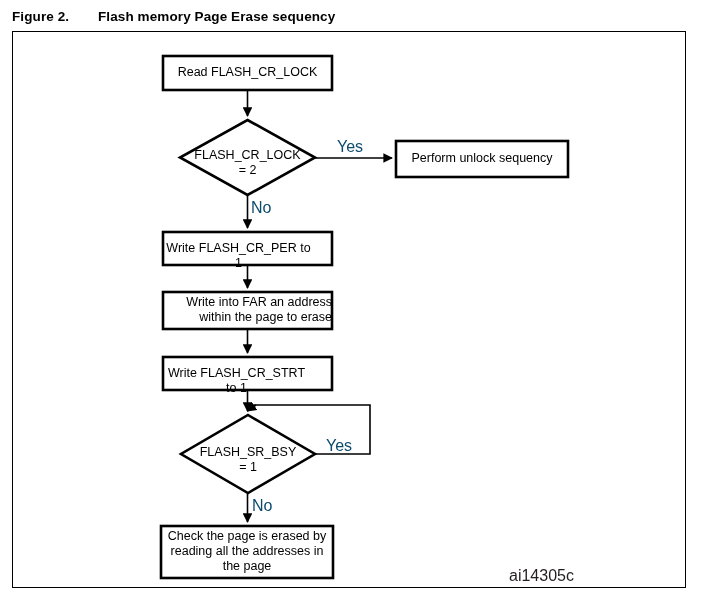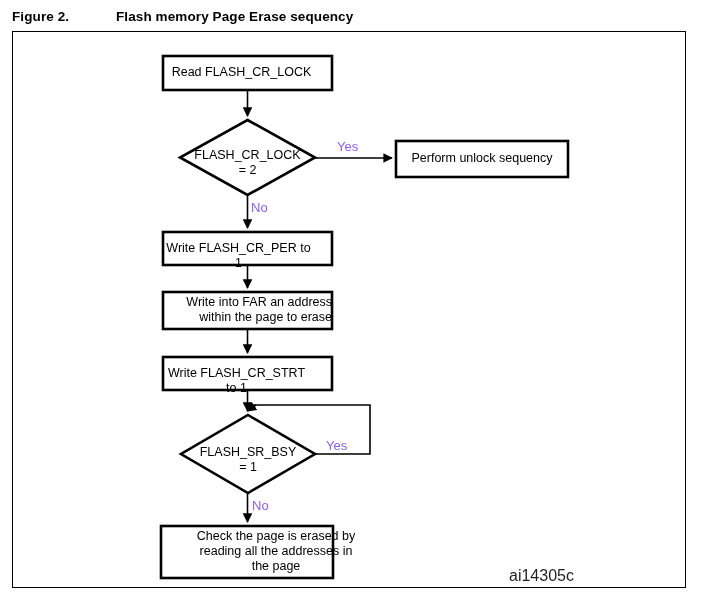--- a/index.html
+++ b/index.html
@@ -19,21 +19,21 @@
     left: 12px;
     top: 9px;
     font-size: 13.5px;
     font-weight: bold;
     color: #000000;
     white-space: nowrap;
     letter-spacing: 0.1px;
   }
   #figure-caption .fig-label {
     display: inline-block;
-    width: 104px;
+    width: 86px;
   }
   #figure-frame {
     position: absolute;
     left: 12px;
     top: 31px;
     width: 674px;
     height: 557px;
     border: 1.5px solid #000000;
     box-sizing: border-box;
     background: #ffffff;
@@ -49,22 +49,22 @@
     position: absolute;
     color: #000000;
     font-size: 12.5px;
     line-height: 15px;
     text-align: center;
     white-space: pre-line;
     pointer-events: none;
   }
   .edge-label {
     position: absolute;
-    color: #8b5cf6;
-    font-size: 13px;
+    color: #0c4a6e;
+    font-size: 16px;
     line-height: 14px;
     white-space: nowrap;
     pointer-events: none;
   }
   #figure-id {
     position: absolute;
     left: 509px;
     top: 567px;
     font-size: 16px;
     color: #231f20;
@@ -114,38 +114,38 @@
   <line x1="247.5" y1="329" x2="247.5" y2="353" stroke="#000000" stroke-width="1.6" marker-end="url(#arrow)"></line>
 
   <line x1="247.5" y1="390" x2="247.5" y2="411" stroke="#000000" stroke-width="1.6" marker-end="url(#arrow)"></line>
 
   <path d="M 315 454 L 370 454 L 370 405 L 252 405" fill="none" stroke="#000000" stroke-width="1.6"></path>
   <line x1="256" y1="405" x2="247.5" y2="411" stroke="#000000" stroke-width="1.6" marker-end="url(#arrow)"></line>
 
   <line x1="247.5" y1="493" x2="247.5" y2="522" stroke="#000000" stroke-width="1.6" marker-end="url(#arrow)"></line>
 </svg>
 
-<div class="node-text" style="left:157px; top:65px; width:169px;">Read FLASH_CR_LOCK</div>
+<div class="node-text" style="left:163px; top:65px; width:169px;">Read FLASH_CR_LOCK</div>
 
 <div class="node-text" style="left:173px; top:148px; width:149px;">FLASH_CR_LOCK
 = 2</div>
 
 <div class="node-text" style="left:396px; top:151px; width:172px;">Perform unlock sequency</div>
 
 <div class="node-text" style="left:163px; top:241px; width:151px;">Write FLASH_CR_PER to 1</div>
 
 <div class="node-text" style="left:163px; top:295px; width:169px;text-align:right;">Write into FAR an address
 within the page to erase</div>
 
 <div class="node-text" style="left:163px; top:366px; width:147px;">Write FLASH_CR_STRT to 1</div>
 
 <div class="node-text" style="left:174px; top:445px; width:148px;">FLASH_SR_BSY
 = 1</div>
 
-<div class="node-text" style="left:161px; top:529px; width:172px;padding-left:29px;">Check the page is erased by
+<div class="node-text" style="left:161px; top:529px; width:172px;">Check the page is erased by
 reading all the addresses in
 the page</div>
 
 <div class="edge-label" style="left:337px; top:140px;">Yes</div>
 
 <div class="edge-label" style="left:251px; top:201px;">No</div>
 
 <div class="edge-label" style="left:326px; top:439px;">Yes</div>
 
 <div class="edge-label" style="left:252px; top:499px;">No</div>

